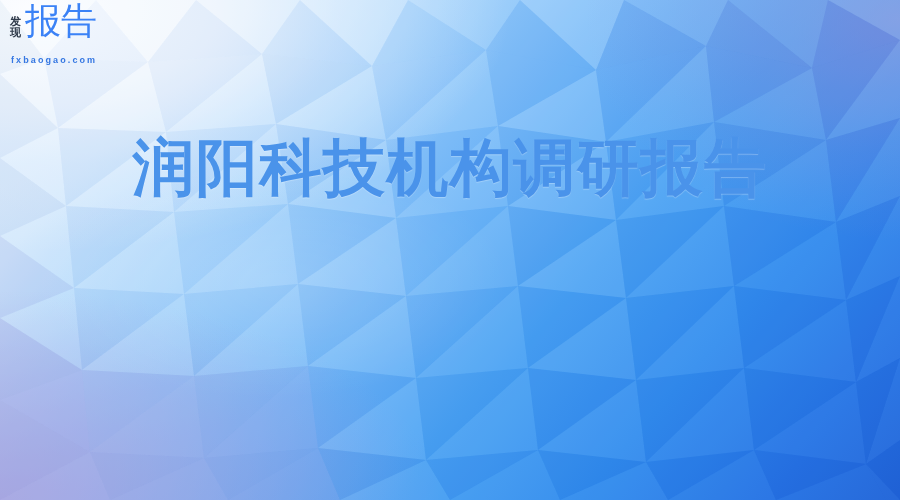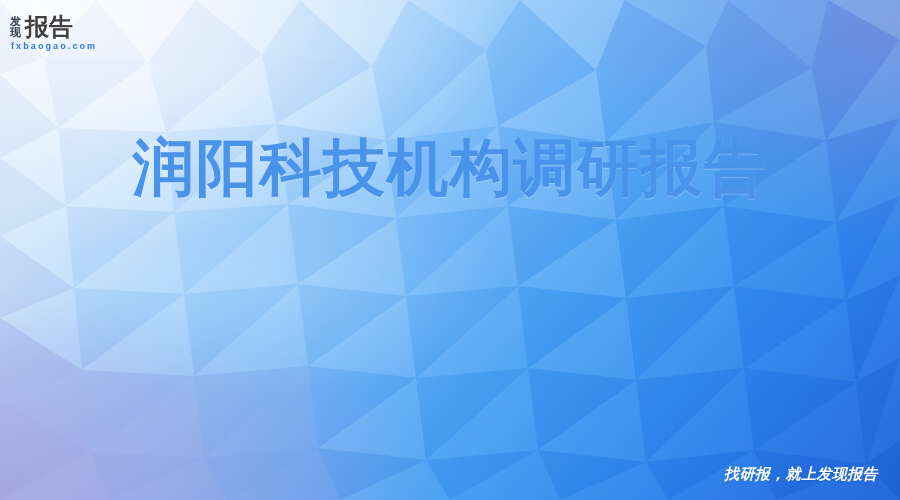--- a/index.html
+++ b/index.html
@@ -59,28 +59,28 @@
     line-height: 1.02;
     padding-bottom: 1px;
   }
   .logo-stack span {
     font-size: 11px;
     font-weight: 700;
     color: #2f3a4a;
     letter-spacing: 0px;
   }
   .logo-big {
-    font-size: 24px;
-    font-weight: 700;
-    color: #404040;
+    font-size: 36px;
+    font-weight: 400;
+    color: #3b82f6;
     letter-spacing: 0px;
     line-height: 1;
   }
   .logo-url {
-    margin-top: 2px;
+    margin-top: 16px;
     margin-left: 1px;
     font-size: 9px;
     font-weight: 700;
     color: #3577e2;
     letter-spacing: 2.1px;
     font-family: "Liberation Sans", sans-serif;
   }
   
   #title {
     position: absolute;
@@ -280,15 +280,14 @@
         <span>发</span>
         <span>现</span>
       </div>
       <div class="logo-big">报告</div>
     </div>
     <div class="logo-url">fxbaogao.com</div>
   </div>
 
   <h1 id="title">润阳科技机构调研报告</h1>
 
-  <div id="footer-slogan">找研报，就上发现报告</div>
 
 </div>
 
 </body></html>

